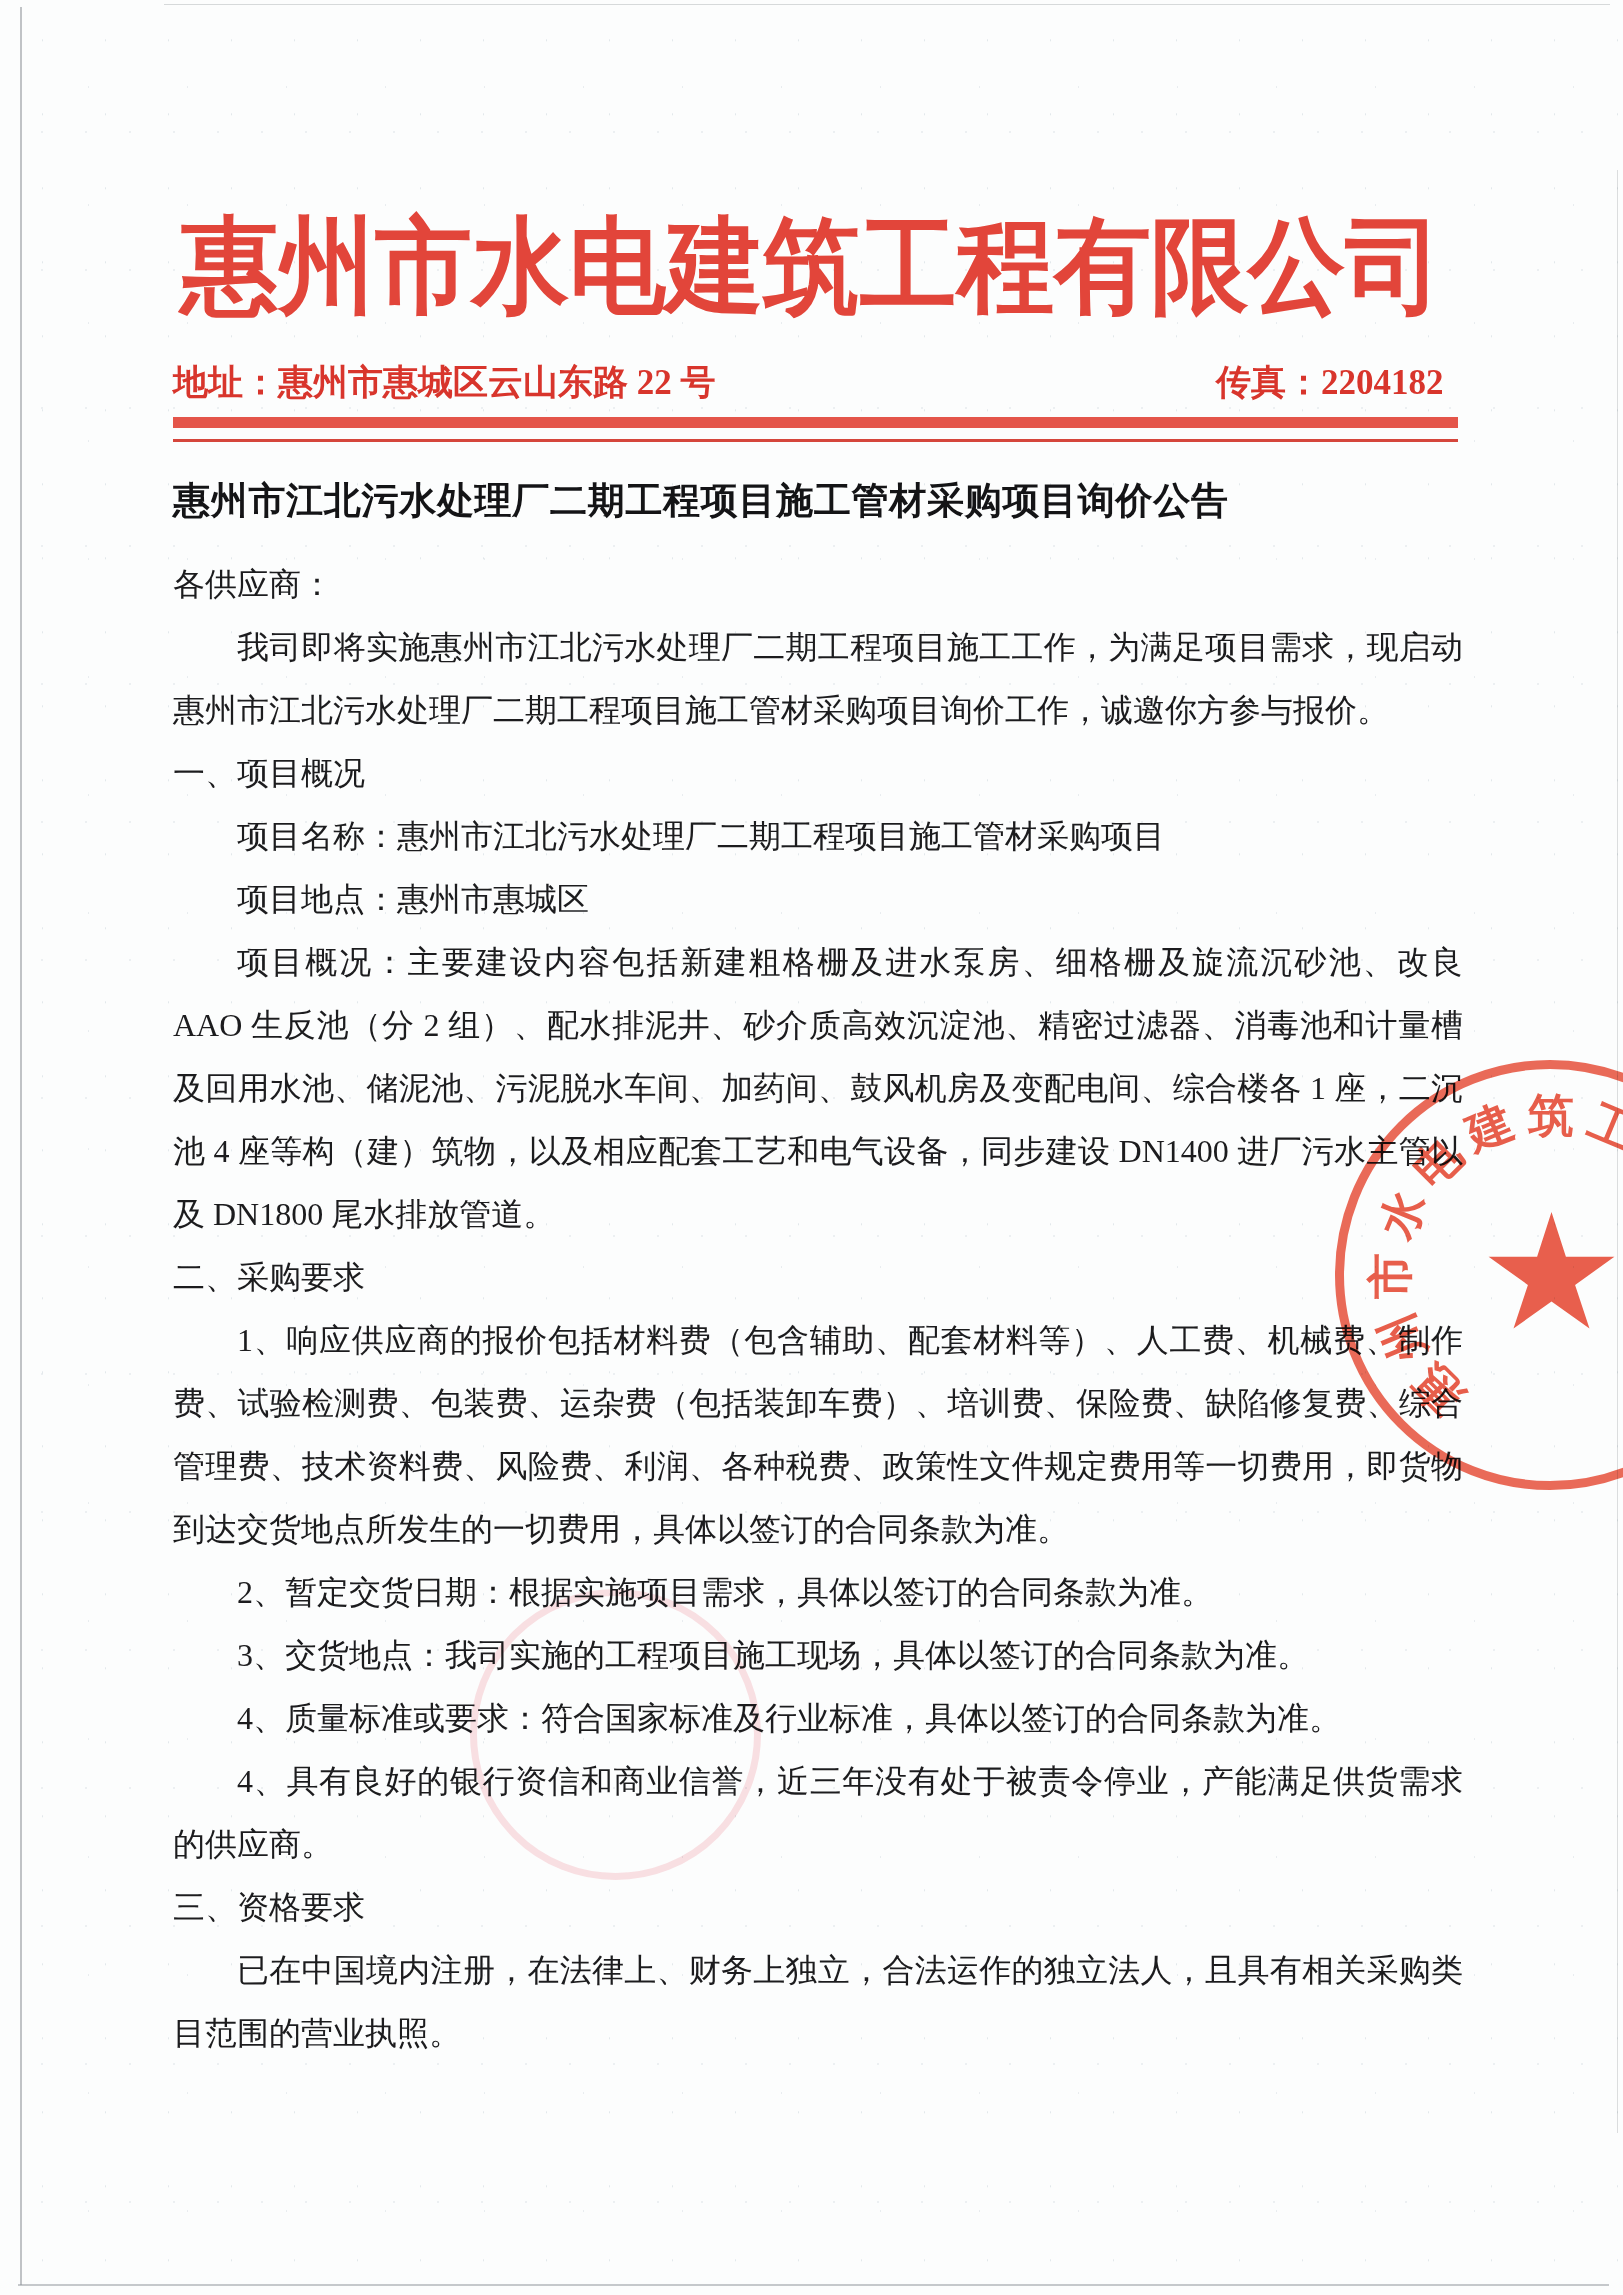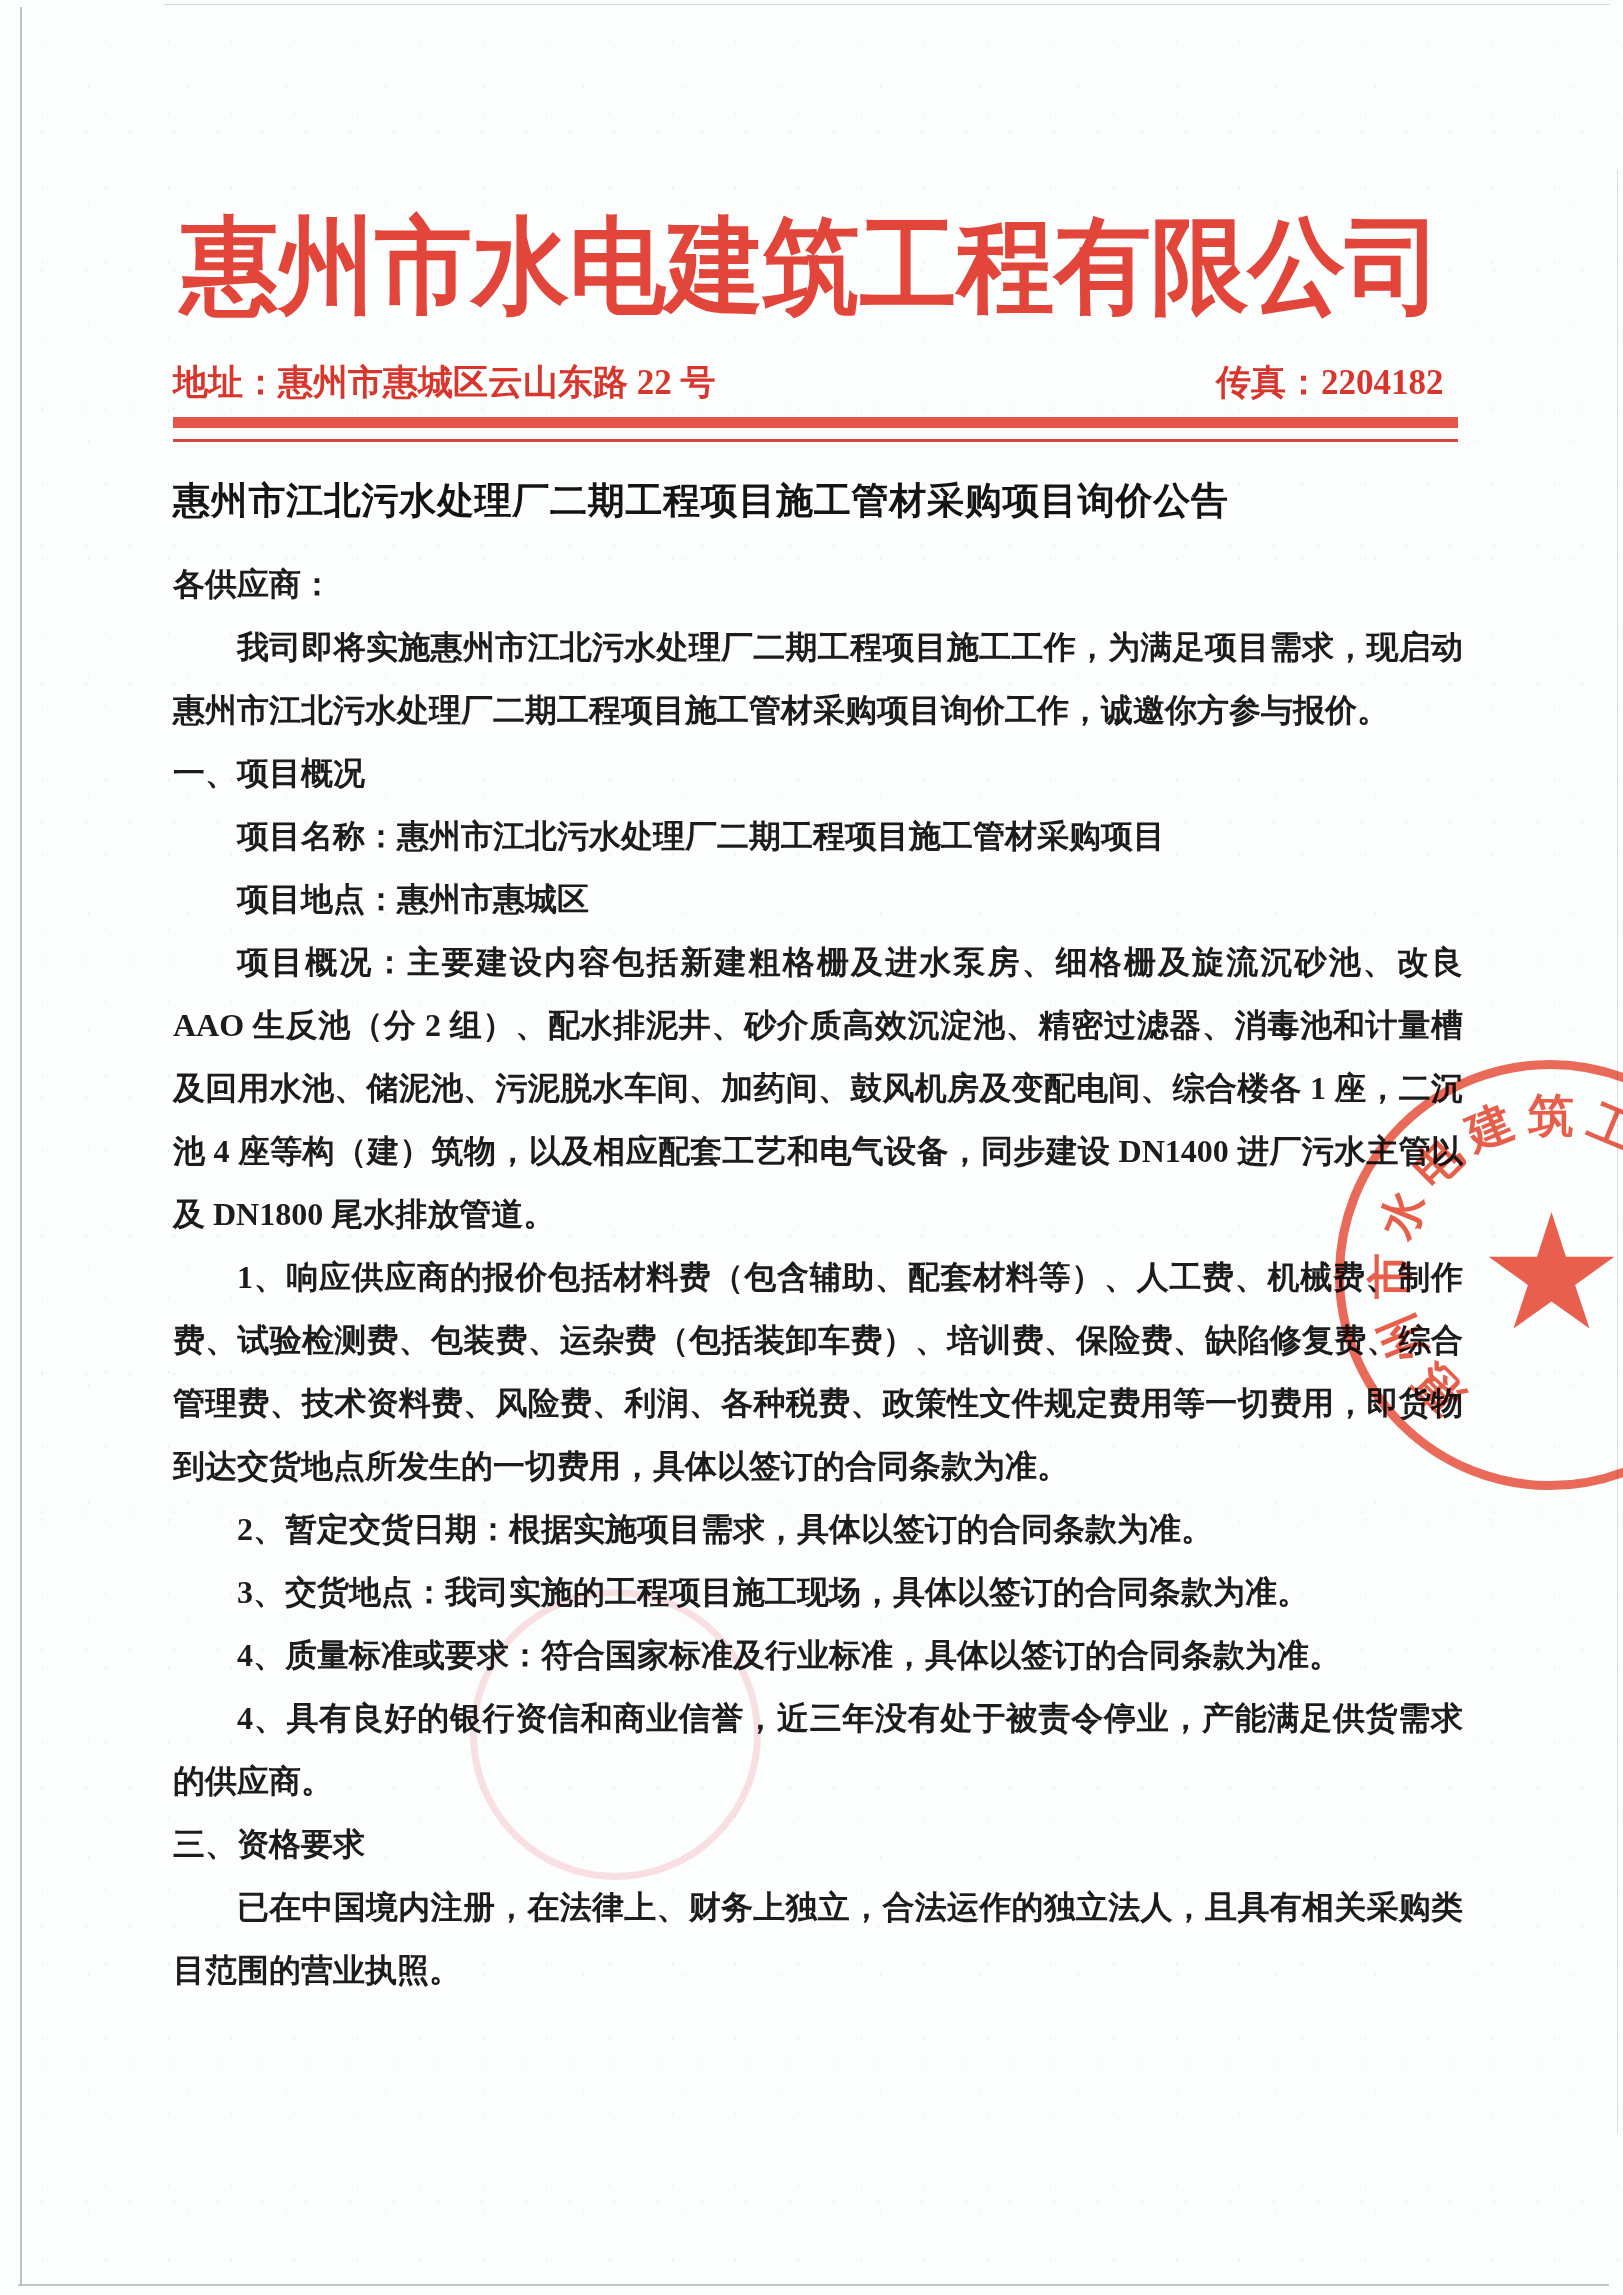--- a/index.html
+++ b/index.html
@@ -50,21 +50,21 @@
     font-size:37px;font-weight:bold;color:#141416;
     letter-spacing:0.7px;white-space:nowrap;
   }
 
   
   .doc-body{
     position:absolute;left:173px;top:553px;width:1290px;
     font-size:32px;line-height:63px;color:#1c1c1e;
     text-align:justify;
   }
-  .doc-body p{margin:0;font-weight:bold;}
+  .doc-body p{margin:0;}
   .salutation{text-indent:0;}
   .para{text-indent:2em;}
   .sec-heading{text-indent:0;}
 
   
   .stamp{position:absolute;left:1335px;top:1060px;width:432px;height:432px;
     mix-blend-mode:multiply;opacity:.92;}
   .stamp-circle{position:absolute;left:0;top:0;width:412px;height:412px;
     border:9.8px solid rgba(232,66,42,.85);border-radius:50%;}
   .stamp-ring{position:absolute;left:216px;top:216px;width:0;height:0;}
@@ -104,20 +104,21 @@
   <div class="doc-title">惠州市江北污水处理厂二期工程项目施工管材采购项目询价公告</div>
 
   <div class="doc-body">
     <p class="salutation">各供应商：</p>
     <p class="para">我司即将实施惠州市江北污水处理厂二期工程项目施工工作，为满足项目需求，现启动惠州市江北污水处理厂二期工程项目施工管材采购项目询价工作，诚邀你方参与报价。</p>
 
   <p class="sec-heading">一、项目概况</p>
       <p class="para">项目名称：惠州市江北污水处理厂二期工程项目施工管材采购项目</p>
       <p class="para">项目地点：惠州市惠城区</p>
       <p class="para">项目概况：主要建设内容包括新建粗格栅及进水泵房、细格栅及旋流沉砂池、改良 AAO 生反池（分 2 组）、配水排泥井、砂介质高效沉淀池、精密过滤器、消毒池和计量槽及回用水池、储泥池、污泥脱水车间、加药间、鼓风机房及变配电间、综合楼各 1 座，二沉池 4 座等构（建）筑物，以及相应配套工艺和电气设备，同步建设 DN1400 进厂污水主管以及 DN1800 尾水排放管道。</p>
+      <p class="sec-heading">二、采购要求</p>
       <p class="para">1、响应供应商的报价包括材料费（包含辅助、配套材料等）、人工费、机械费、制作费、试验检测费、包装费、运杂费（包括装卸车费）、培训费、保险费、缺陷修复费、综合管理费、技术资料费、风险费、利润、各种税费、政策性文件规定费用等一切费用，即货物到达交货地点所发生的一切费用，具体以签订的合同条款为准。</p>
       <p class="para">2、暂定交货日期：根据实施项目需求，具体以签订的合同条款为准。</p>
       <p class="para">3、交货地点：我司实施的工程项目施工现场，具体以签订的合同条款为准。</p>
       <p class="para">4、质量标准或要求：符合国家标准及行业标准，具体以签订的合同条款为准。</p>
       <p class="para">4、具有良好的银行资信和商业信誉，近三年没有处于被责令停业，产能满足供货需求的供应商。</p>
       <p class="sec-heading">三、资格要求</p>
       <p class="para">已在中国境内注册，在法律上、财务上独立，合法运作的独立法人，且具有相关采购类目范围的营业执照。</p>
     </div>
 
   <div class="ghost-stamp"></div>

